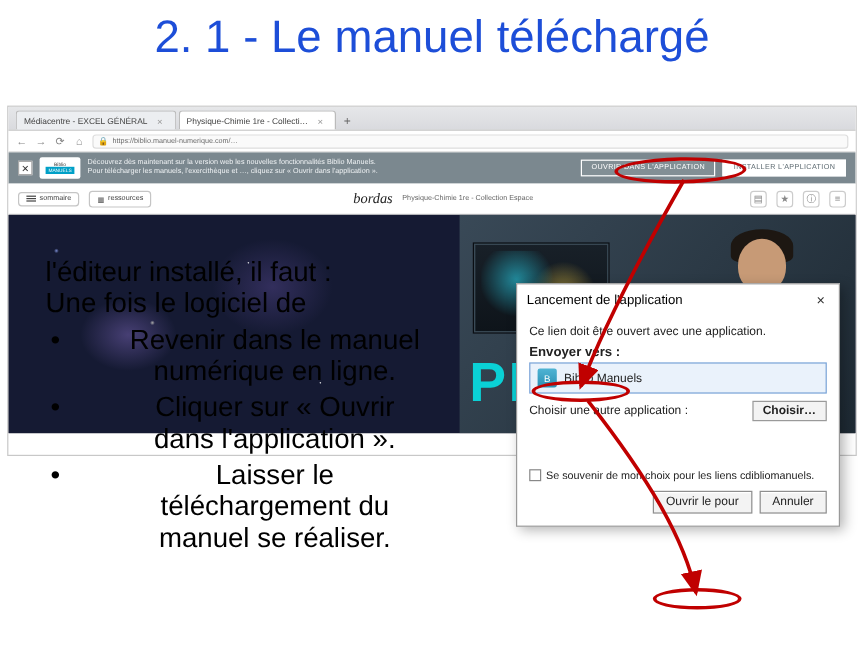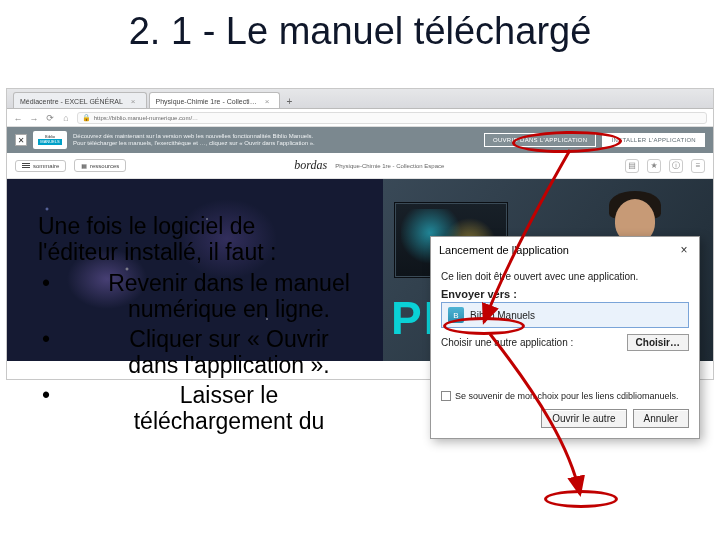--- a/index.html
+++ b/index.html
@@ -1,19 +1,19 @@
 <!DOCTYPE html>
 <html><head>
 <meta charset="utf-8">
 <style>
   * { box-sizing: border-box; margin: 0; padding: 0; }
   html, body { width: 720px; height: 540px; font-family: Arial, Helvetica, sans-serif; background: #fff; overflow: hidden; }
   .slide { width: 720px; height: 540px; position: relative; background: #fff; }
 
-  .title { position: absolute; top: 10px; left: 0; right: 0; text-align: center; font-size: 38px; font-weight: 400; font-family: Arial, sans-serif; color: #0f172a; }
+  .title { position: absolute; top: 10px; left: 0; right: 0; text-align: center; font-size: 38px; font-weight: 400; font-family: Arial, sans-serif; color: #1d4ed8; }
 
   .browser { position: absolute; top: 88px; left: 6px; width: 708px; height: 292px; border: 1px solid #c8c8c8; font-size: 7px; color: #333; overflow: hidden; }
 
   .tabs { height: 20px; background: linear-gradient(#e6e7e9,#d9dade); border-bottom: 1px solid #bbb; display: flex; align-items: flex-end; padding-left: 6px; gap: 2px; }
   .tab { height: 16px; background: #eceef1; border: 1px solid #bbb; border-bottom: none; border-radius: 3px 3px 0 0; padding: 2px 10px 0 6px; font-size: 7px; color: #444; display: flex; align-items: center; gap: 4px; }
   .tab.active { background: #fff; }
   .tab .x { color: #999; font-size: 8px; margin-left: 4px; }
   .newtab { width: 14px; height: 14px; color: #666; font-size: 10px; display: flex; align-items: center; justify-content: center; }
 
   .addrbar { height: 18px; background: #fff; border-bottom: 1px solid #ddd; display: flex; align-items: center; padding: 0 6px; gap: 6px; }
@@ -177,21 +177,21 @@
       <div class="dlg-sub">
         <span>Choisir une autre application :</span>
         <span class="choisir">Choisir…</span>
       </div>
       <div class="gap"></div>
       <div class="chk-row">
         <span class="chk"></span>
         <span>Se souvenir de mon choix pour les liens cdibliomanuels.</span>
       </div>
       <div class="dlg-actions">
-        <span class="dlg-btn">Ouvrir le autre</span>
+        <span class="dlg-btn">Ouvrir le pour</span>
         <span class="dlg-btn">Annuler</span>
       </div>
     </div>
   </div>
 
   <div class="oval ov1"></div>
   <div class="oval ov2"></div>
   <div class="oval ov3"></div>
 
   <svg class="arrow" style="top:140px; left:470px; width:170px; height:200px;">
@@ -205,31 +205,32 @@
   <svg class="arrow" style="top:328px; left:470px; width:170px; height:180px;">
     <defs>
         <marker id="ah2" markerWidth="8" markerHeight="8" refX="6" refY="3" orient="auto">
           <path d="M0,0 L7,3 L0,6 Z" fill="#c00000"></path>
         </marker>
       </defs>
     <path d="M20,6 C70,70 100,120 110,166" stroke="#c00000" stroke-width="3" fill="none" marker-end="url(#ah2)"></path>
   </svg>
 
   <div class="textbox">
+    <div>l'éditeur installé, il faut :</div>
     <div>Une fois le logiciel de</div>
-    <div>l'éditeur installé, il faut :</div>
     <ul>
       <li>
         <span>Revenir dans le manuel</span><br>
         <span>numérique en ligne.</span>
       </li>
       <li>
         <span>Cliquer sur « Ouvrir</span><br>
         <span>dans l'application ».</span>
       </li>
       <li>
         <span>Laisser le</span><br>
         <span>téléchargement du</span><br>
+        <span>manuel se réaliser.</span>
       </li>
     </ul>
   </div>
 
 </div>
 
 </body></html>

